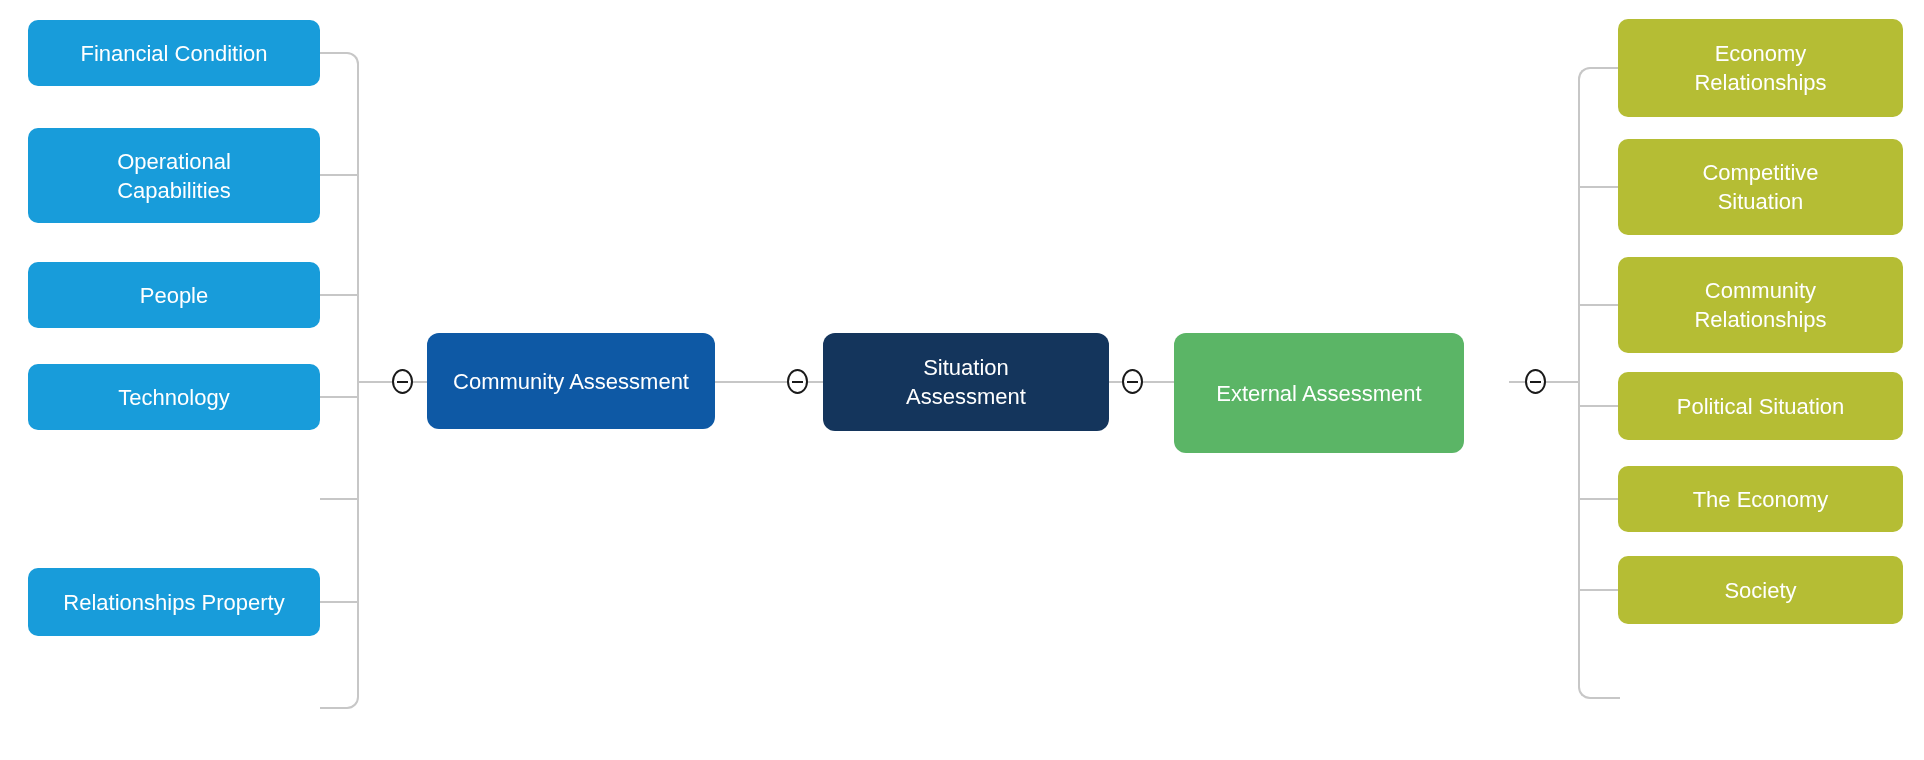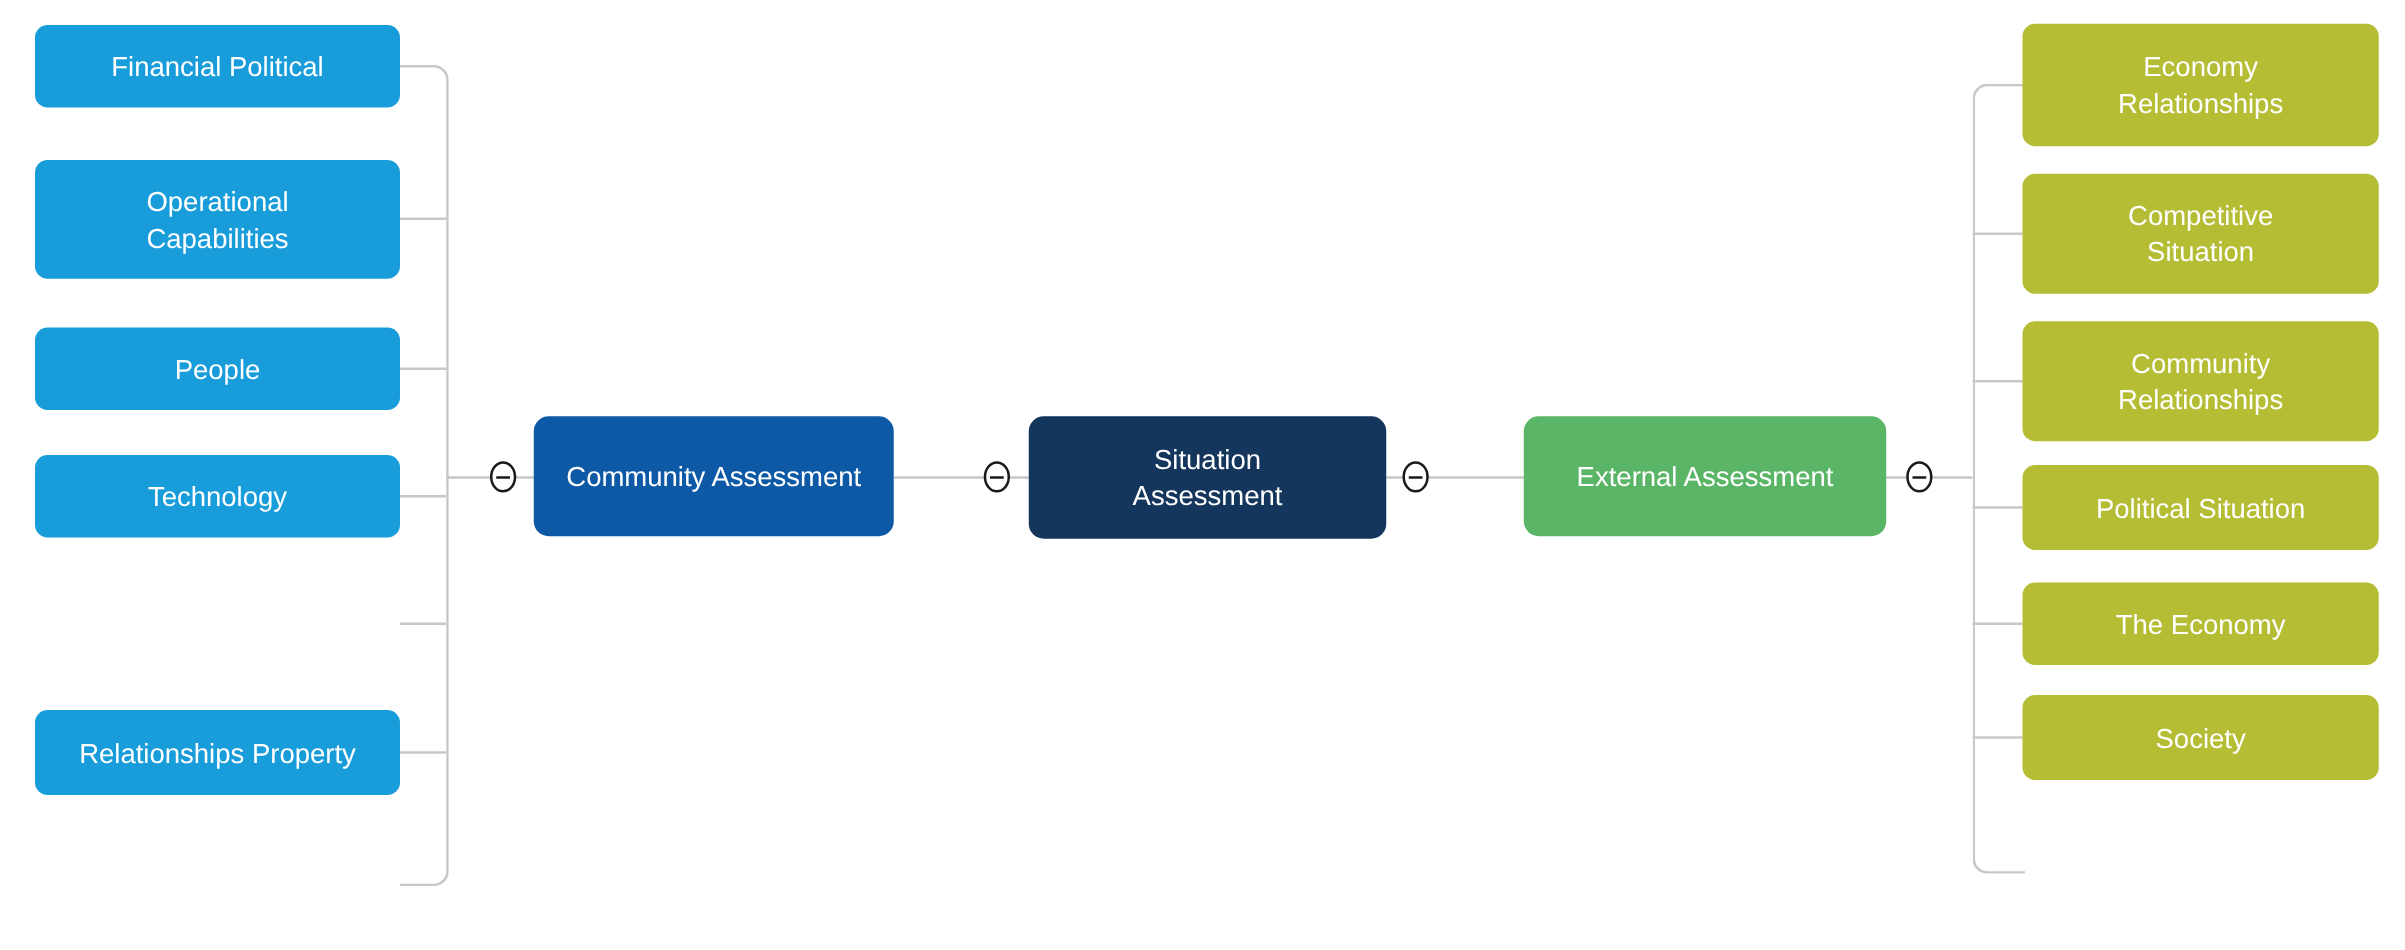--- a/index.html
+++ b/index.html
@@ -92,21 +92,21 @@
     <span class="dash"></span>
   </button>
   <button class="collapse" style="left:1122px;top:369px">
     <span class="dash"></span>
   </button>
   <button class="collapse" style="left:1525px;top:369px">
     <span class="dash"></span>
   </button>
 
   <div class="node left-child" style="left:28px;top:20px;width:292px;height:66px">
-    <span>Financial Political</span>
+    <span>Financial Condition</span>
   </div>
   <div class="node left-child" style="left:28px;top:128px;width:292px;height:95px">
     <span>Operational
 Capabilities</span>
   </div>
   <div class="node left-child" style="left:28px;top:262px;width:292px;height:66px">
     <span>People</span>
   </div>
   <div class="node left-child" style="left:28px;top:364px;width:292px;height:66px">
     <span>Technology</span>
@@ -115,21 +115,21 @@
     <span>Relationships Property</span>
   </div>
 
   <div class="node internal mid" style="left:427px;top:333px;width:288px;height:96px">
     <span>Community Assessment</span>
   </div>
   <div class="node root mid" style="left:823px;top:333px;width:286px;height:98px">
     <span>Situation
 Assessment</span>
   </div>
-  <div class="node external mid" style="left:1219px;top:333px;width:290px;height:96px">
+  <div class="node external mid" style="left:1174px;top:333px;width:290px;height:120px">
     <span>External Assessment</span>
   </div>
 
   <div class="node right-child" style="left:1618px;top:19px;width:285px;height:98px">
     <span>Economy
 Relationships</span>
   </div>
   <div class="node right-child" style="left:1618px;top:139px;width:285px;height:96px">
     <span>Competitive
 Situation</span>

